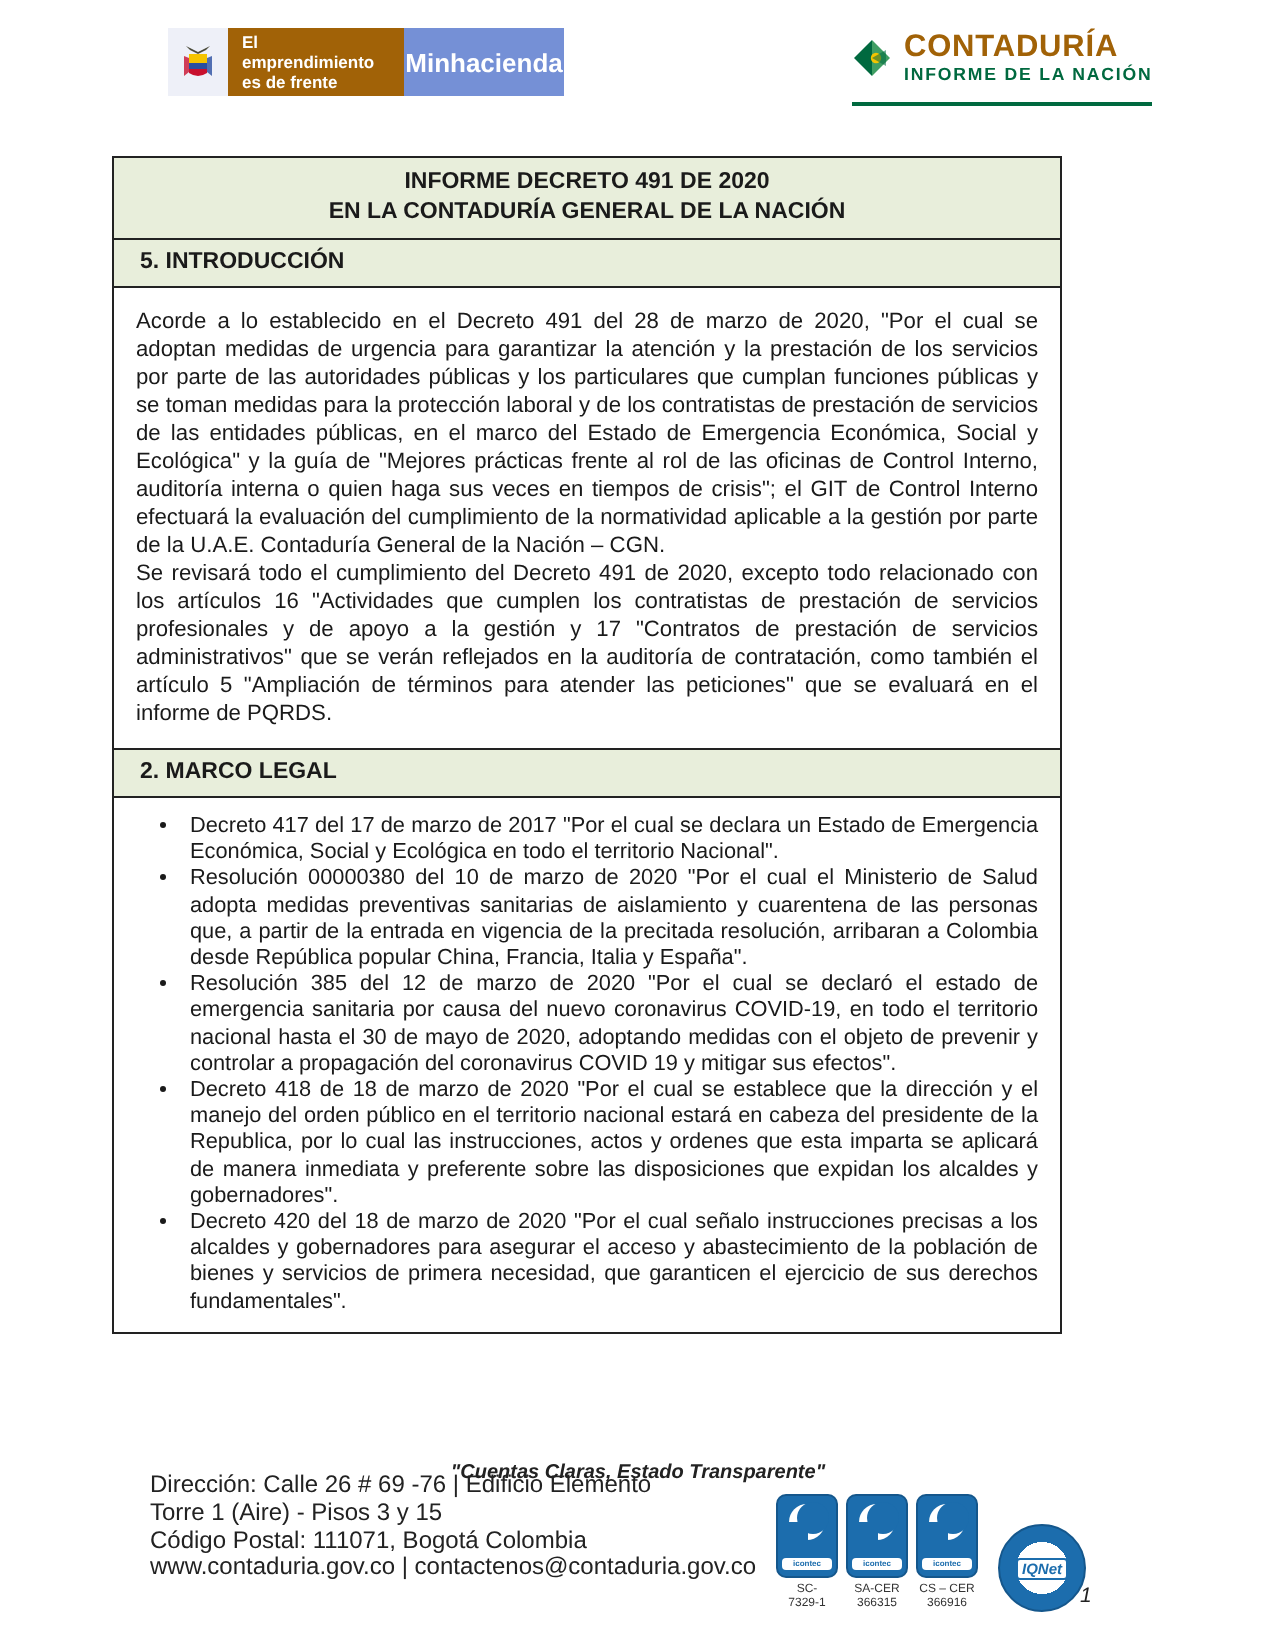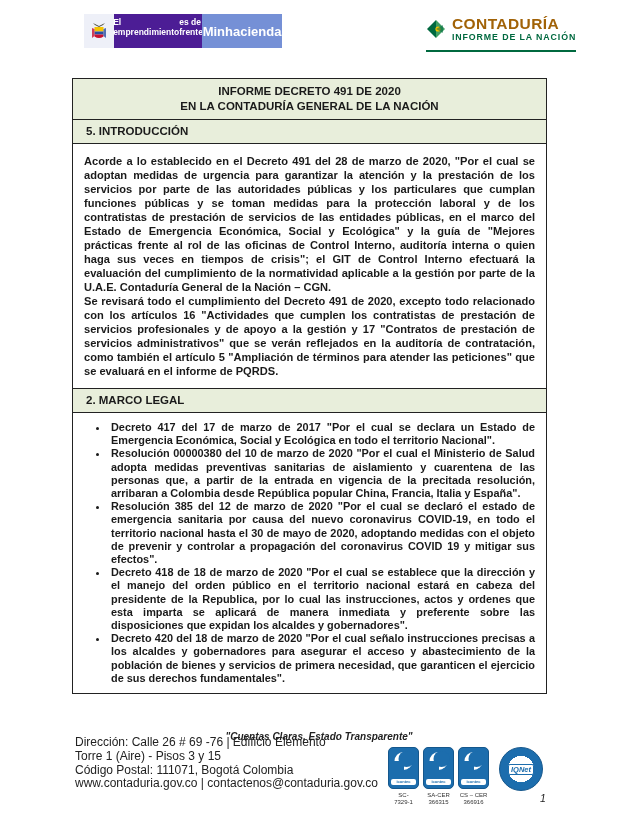--- a/index.html
+++ b/index.html
@@ -4,44 +4,44 @@
 <title>Document</title>
 <style>
   * { margin:0; padding:0; box-sizing:border-box; }
   html,body { background:#ffffff; }
   body { font-family:"Liberation Sans", sans-serif; color:#1a1a1a; }
   .page { position:relative; width:638px; height:825px; background:#fff; overflow:hidden; }
 
   
   .gov-logo { position:absolute; left:84px; top:14px; height:34px; display:flex; align-items:stretch; }
   .gov-emblem { width:30px; background:#eef0f8; display:flex; align-items:center; justify-content:center; }
-  .gov-main { background:#4c1d95; color:#fff; width:88px; padding:3px 7px; display:flex; flex-direction:row; justify-content:center; font-size:8.5px; line-height:10px; font-weight:bold; }
+  .gov-main { background:#a16207; color:#fff; width:88px; padding:3px 7px; display:flex; flex-direction:column; justify-content:center; font-size:8.5px; line-height:10px; font-weight:bold; }
   .gov-ministry { background:#7590d6; color:#fff; width:80px; display:flex; align-items:center; justify-content:center; font-size:13px; font-weight:bold; }
 
   .cgn-logo { position:absolute; left:426px; top:16px; display:flex; align-items:flex-start; padding-bottom:3px; border-bottom:2.5px solid #00693f; }
   .cgn-text { margin-left:4px; }
   .cgn-title { font-size:15.5px; font-weight:bold; letter-spacing:0.4px; color:#a16207; line-height:16px; }
   .cgn-subtitle { font-size:8.8px; font-weight:bold; letter-spacing:0.9px; color:#00693f; line-height:10px; }
 
   
-  .doc-table { position:absolute; left:72px; top:78px; width:475px; border:1.6px solid #222; background:#fff; }
-  .t-row { border-bottom:1.4px solid #222;font-weight:bold; }
+  .doc-table { position:absolute; left:56px; top:78px; width:475px; border:1.6px solid #222; background:#fff; }
+  .t-row { border-bottom:1.4px solid #222; }
   .t-row:last-child { border-bottom:none; }
   .row-title { background:#e8eedb; text-align:center; font-weight:bold; font-size:11.5px; line-height:15px; padding:5px 8px; }
   .row-heading { background:#e8eedb; font-weight:bold; font-size:11.5px; line-height:15px; padding:4px 13px; }
   .row-body { background:#fff; padding:10px 11px; font-size:11.1px; line-height:14px; text-align:justify; }
   .row-body p { margin:0; }
   .legal-body { font-size:10.9px; line-height:13.2px; padding:8px 11px 8px 11px; }
   .legal-body ul { margin:0; padding-left:25px; list-style-type:disc; }
   .legal-body li { text-align:justify; padding-left:2px; }
 
   
   .slogan { position:absolute; left:0; right:0; top:731px; text-align:center; font-size:10px; font-weight:bold; font-style:italic; color:#222; }
   .address { position:absolute; left:75px; top:736px; font-size:12px; line-height:13.8px; color:#222; }
-  .badges { position:absolute; left:388px; top:747px; display:flex; align-items:flex-start; gap:4px; }
+  .badges { position:absolute; left:388px; top:747px; display:flex; align-items:flex-end; gap:4px; }
   .badge { width:31px; text-align:center; }
   .badge-box { position:relative; width:31px; height:42px; background:#1c6dad; border-radius:5px; border:1px solid #15578c; }
   .badge-brand { position:absolute; left:2px; right:2px; bottom:3px; background:#ffffff; border-radius:2px; font-size:4px; line-height:6px; color:#1c6dad; font-weight:bold; text-align:center; }
   .badge-caption { margin-top:3px; font-size:6px; line-height:7px; color:#333; }
   .iqnet { position:relative; width:44px; height:44px; margin-left:6px; border-radius:50%;
            background:radial-gradient(circle, #ffffff 0 13px, #1c6dad 13px 100%); border:1px solid #15578c;
            display:flex; align-items:center; justify-content:center; }
   .iqnet-inner { background:#fff; border:1px solid #1c6dad; border-radius:2px; color:#1c6dad; font-weight:bold; font-style:italic; font-size:7.5px; line-height:9px; padding:0 2px; }
   .page-num { position:absolute; left:540px; top:792px; font-size:10.5px; font-style:italic; color:#222; }
 </style>

